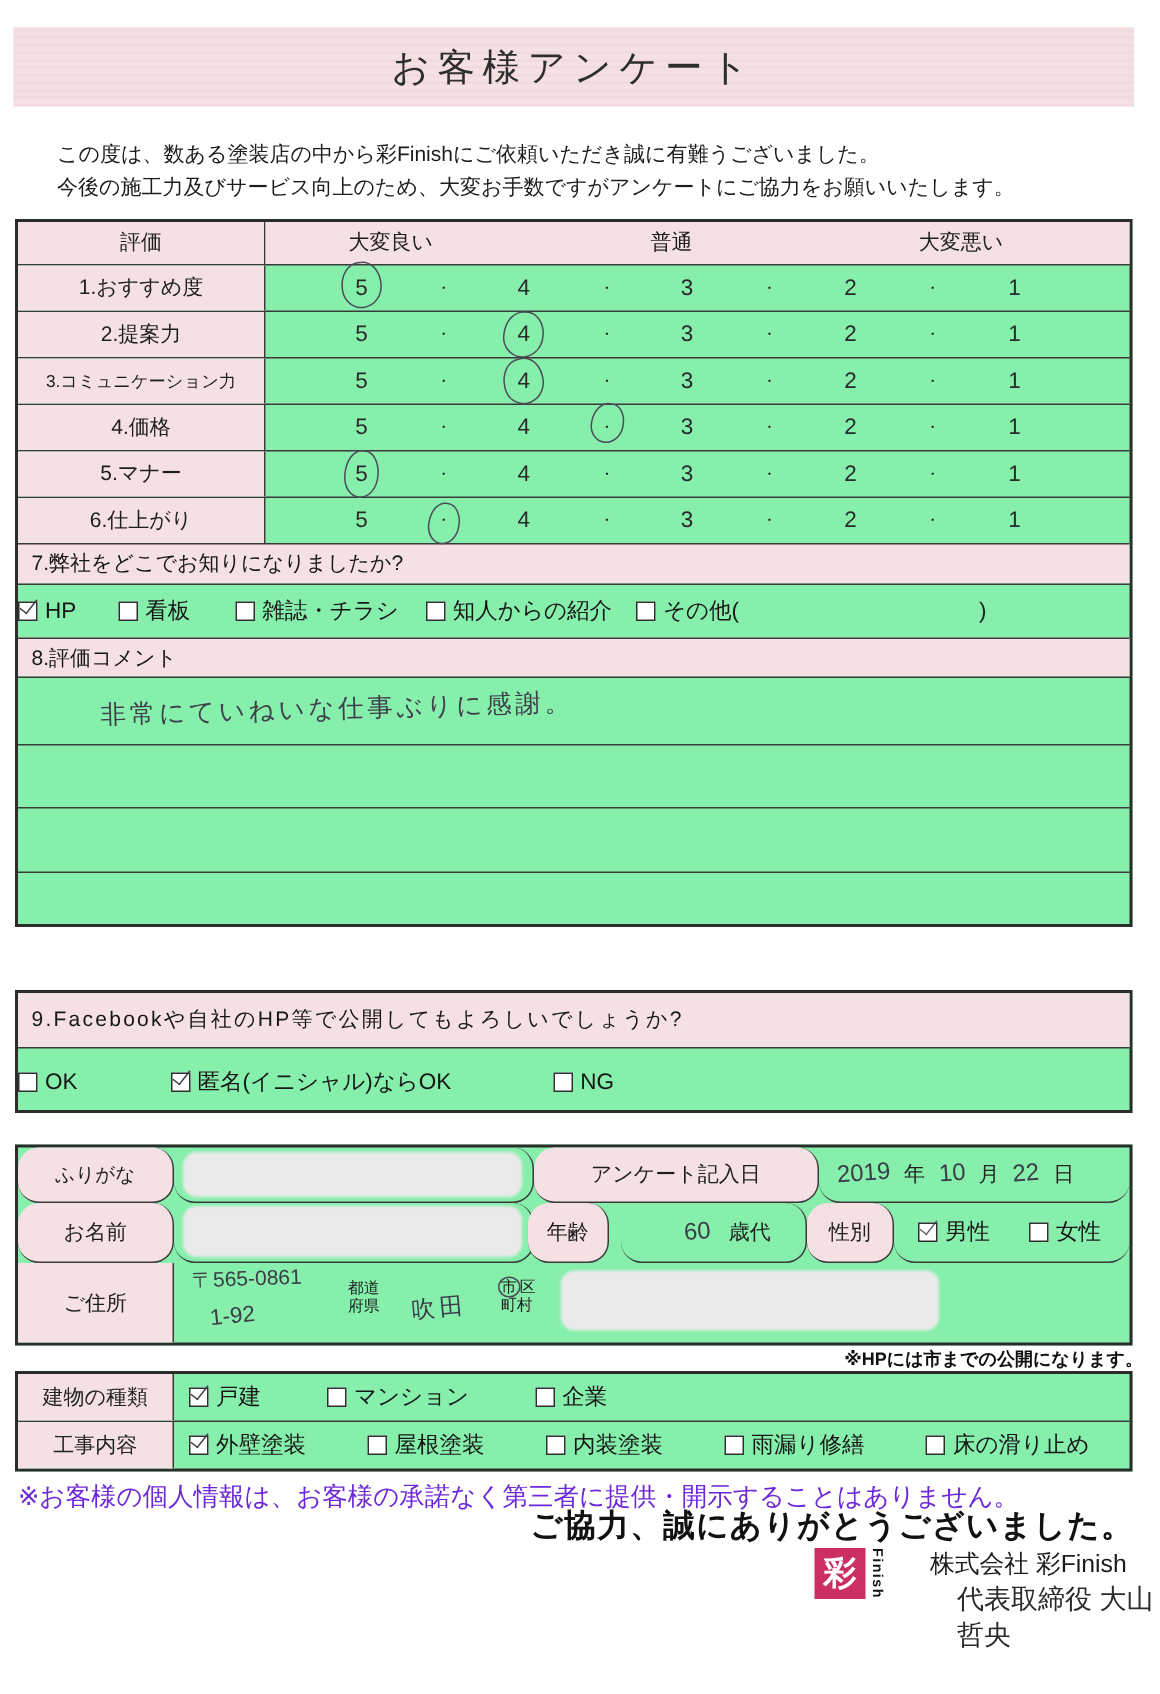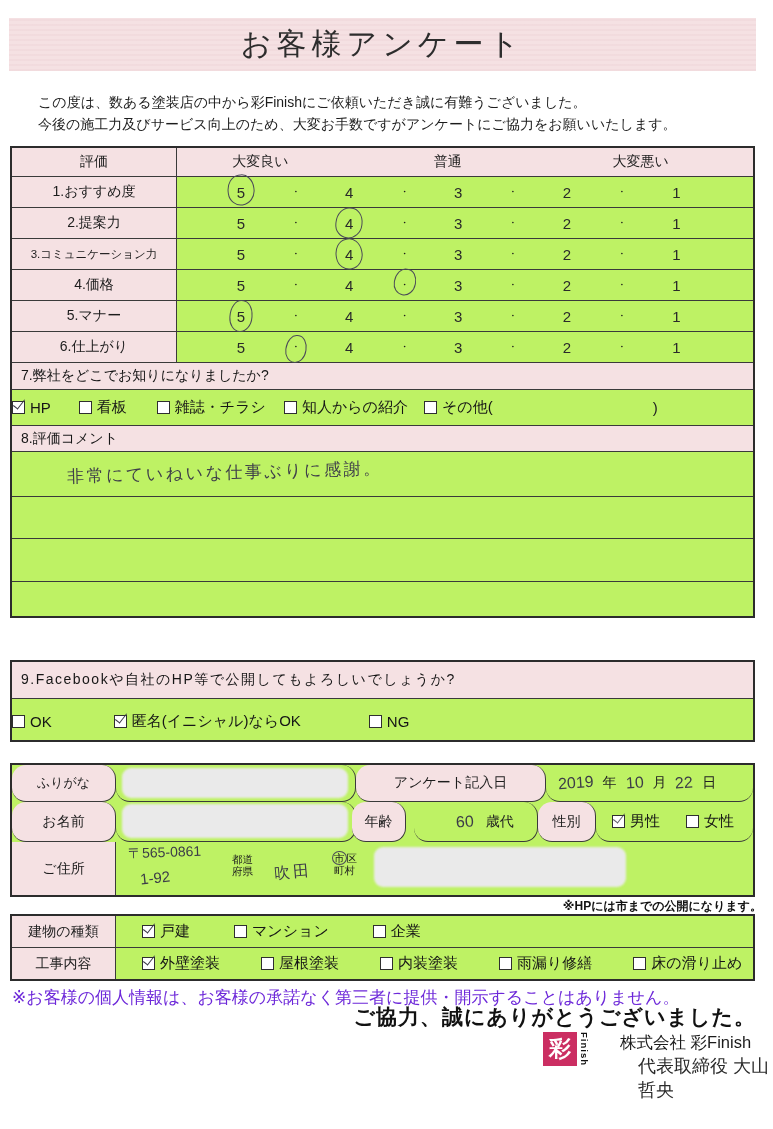--- a/index.html
+++ b/index.html
@@ -3,26 +3,26 @@
 <meta charset="utf-8">
 <style>
   html,body{margin:0;padding:0;background:#fff;}
   body{font-family:"Liberation Sans","DejaVu Sans",sans-serif;color:#222;}
   .page{position:relative;width:773px;height:1129px;background:#fff;overflow:hidden;}
 
   
   .title-band{position:absolute;left:9px;top:18px;width:747px;height:53px;background:#f5e1e3;
     display:flex;align-items:center;justify-content:center;
     background-image:repeating-linear-gradient(0deg,rgba(214,166,176,.10) 0 2px,transparent 2px 5px);}
-  .title-band .t{font-size:30px;letter-spacing:5px;color:#2d2d2d;}
+  .title-band .t{font-size:25px;letter-spacing:5px;color:#2d2d2d;}
 
   .intro{position:absolute;left:38px;top:91px;font-size:14px;line-height:22px;color:#1c1c1c;}
 
   
-  .box{position:absolute;left:10px;width:745px;border:2px solid #2c2c2c;box-sizing:border-box;background:#bef264;}
+  .box{position:absolute;left:10px;width:745px;border:2px solid #2c2c2c;box-sizing:border-box;background:#86efac;}
   .bt{border-top:1px solid #3a3a3a;}
   .t-row{display:flex;box-sizing:border-box;}
   .h28{height:28px}.h31{height:31px}.h27{height:27px}.h36{height:36px}.h26{height:26px}
   .h44{height:44px}.h41{height:41px}.h42{height:42px}.h46{height:46px}
   .lbl-cell{width:165px;background:#f5e1e3;display:flex;align-items:center;justify-content:center;
     border-right:1px solid #3a3a3a;box-sizing:border-box;font-size:14px;color:#1d1d1d;flex:none;}
   .lbl-cell.small{font-size:11.5px;}
   .rate-cell{flex:1;position:relative;}
   .pinkbg{background:#f5e1e3;}
 
@@ -59,21 +59,21 @@
   .pbb{border-bottom:1px solid #3a3a3a;border-radius:14px;}
   .p-lab{justify-content:center;font-size:14px;background:#f5e1e3;color:#1d1d1d;}
   .redact{position:absolute;background:#eaeaea;border-radius:9px;filter:blur(1px);}
   .unit2{font-size:10.5px;line-height:12px;color:#1d1d1d;text-align:center;}
   .circled-char{display:inline-block;border:1.3px solid #4b4b58;border-radius:50%;padding:0 1px;margin:-2px 0;}
   .hp-note{position:absolute;right:11px;top:898px;font-size:12px;font-weight:bold;color:#111;}
 
   
   .b-lab{width:104px;background:#f5e1e3;display:flex;align-items:center;justify-content:center;
     border-right:1px solid #3a3a3a;box-sizing:border-box;font-size:14px;flex:none;}
-  .b-opts{flex:1;display:flex;align-items:center;padding-left:26px;}
+  .b-opts{flex:1;display:flex;align-items:center;padding-left:10px;}
 
   .privacy{position:absolute;left:12px;top:986px;font-size:17px;color:#6d28d9;}
   .thanks{position:absolute;right:17px;top:1003px;font-size:21px;font-weight:bold;letter-spacing:1px;color:#111;}
 
   
   .logo-sq{position:absolute;left:543px;top:1032px;width:34px;height:34px;background:#cb2e62;color:#fff;
     display:flex;align-items:center;justify-content:center;font-size:22px;font-weight:bold;}
   .logo-v{position:absolute;left:579px;top:1032px;writing-mode:vertical-rl;font-size:9.5px;font-weight:bold;
     letter-spacing:1px;color:#111;height:38px;}
   .company1{position:absolute;left:620px;top:1032px;font-size:16.5px;color:#1b1b1b;}

